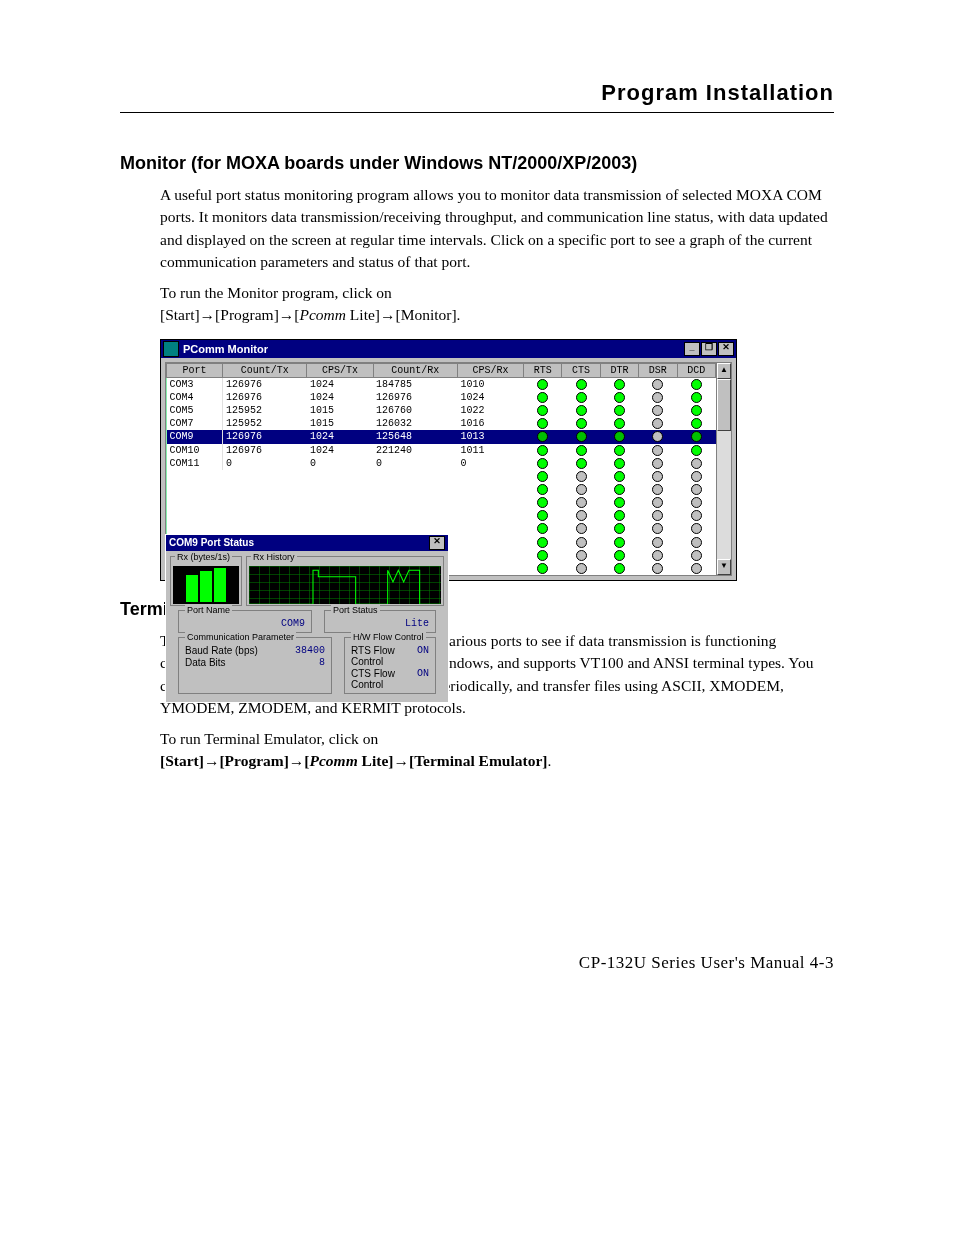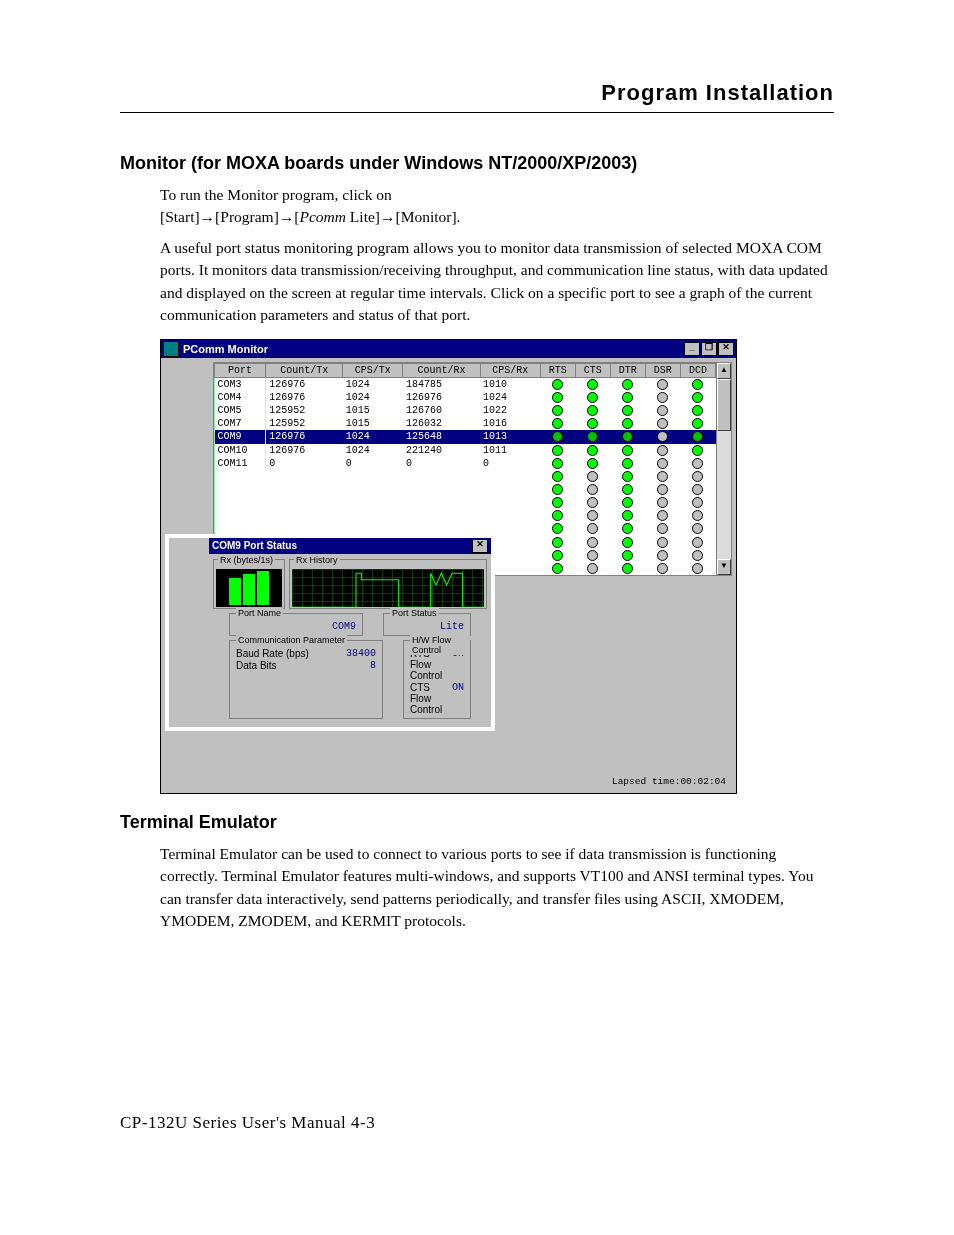--- a/index.html
+++ b/index.html
@@ -74,21 +74,20 @@
   }
   .client {
     background: #c0c0c0;
     padding: 4px 4px 4px 4px;
     position: relative;
   }
   .table-wrap {
     display: flex;
     background: #86efac;
     border: 1px solid #808080;
-    margin-left: 48px;
   }
   table.mon {
     border-collapse: collapse;
     font-family: "Courier New", monospace;
     font-size: 10px;
     flex: 1;
   }
   table.mon th {
     font-family: "Courier New", monospace;
     font-weight: 400;
@@ -139,22 +138,21 @@
     border-right-color: #404040;
     border-bottom-color: #404040;
   }
   .sflex { flex: 1; }
   .overlay {
     position: absolute;
     left: 4px;
     top: 176px;
     width: 282px;
     background: #c0c0c0;
-    border: 4px solid #ffffff;
-    padding-left: 40px;
+    border: 1px solid #ffffff;
   }
   .ov-title {
     background: #000080;
     color: #fff;
     font-weight: 700;
     font-size: 10px;
     padding: 1px 3px;
     display: flex;
     align-items: center;
   }
@@ -222,22 +220,22 @@
       repeating-linear-gradient(to right, rgba(0,128,0,.5) 0 1px, transparent 1px 10px),
       repeating-linear-gradient(to bottom, rgba(0,128,0,.5) 0 1px, transparent 1px 8px);
   }
   .history svg {
     position: absolute; inset: 0;
   }
 
   .detailrow {
     display: flex;
     font-size: 10px;
-    gap: 20px;
-    margin: 4px 16px;
+    gap: 12px;
+    margin: 4px 8px;
   }
   .group {
     border: 1px solid #808080;
     position: relative;
     padding: 6px 6px 2px 6px;
     flex: 1;
   }
   .group .glegend {
     position: absolute;
     top: -6px; left: 6px;
@@ -258,40 +256,41 @@
     font-size: 9.5px;
     font-family: "Courier New", monospace;
     color: #000;
     padding: 0 6px 2px 0;
     display: flex;
     justify-content: space-between;
     background: #c0c0c0;
   }
 
   .page-footer {
+    text-align: right;
     font-size: 17px;
     letter-spacing: .5px;
     margin-top: 180px;
     font-family: "Times New Roman", serif;
   }
 </style>
 </head>
 <body>
 
 <div class="page">
   <div class="header-right">Program Installation</div>
   <hr class="hr">
 
   <h2>Monitor (for MOXA boards under Windows NT/2000/XP/2003)</h2>
   <div class="body-text">
+    <p>A useful port status monitoring program allows you to monitor data transmission of selected MOXA COM ports. It monitors data transmission/receiving throughput, and communication line status, with data updated and displayed on the screen at regular time intervals. Click on a specific port to see a graph of the current communication parameters and status of that port.</p>
     <p>
       <span>To run the Monitor program, click on</span><br>
       <span>[Start]</span><span class="arrow">→</span><span>[Program]</span><span class="arrow">→</span><span>[</span><span class="italic">Pcomm</span><span> Lite]</span><span class="arrow">→</span><span>[Monitor].</span>
     </p>
-    <p>A useful port status monitoring program allows you to monitor data transmission of selected MOXA COM ports. It monitors data transmission/receiving throughput, and communication line status, with data updated and displayed on the screen at regular time intervals. Click on a specific port to see a graph of the current communication parameters and status of that port.</p>
   </div>
 
   <div class="shot">
     <div class="titlebar">
       <div class="ticon"></div>
       <div class="title">PComm Monitor</div>
       <div class="winbtns">
         <div class="winbtn">_</div>
         <div class="winbtn">❐</div>
         <div class="winbtn">✕</div>
@@ -570,26 +569,26 @@
                 </div>
               <div class="kv">
                   <span>CTS Flow Control</span>
                   <span class="v">ON</span>
                 </div>
             </div>
           </div>
         </div>
       </div>
 
-      <div class="footer-area">
-        <span></span>
-        <span>Lapsed time:00:02:04</span>
-      </div>
     </div>
   </div>
 
   <h2>Terminal Emulator</h2>
   <div class="body-text">
     <p>Terminal Emulator can be used to connect to various ports to see if data transmission is functioning correctly. Terminal Emulator features multi-windows, and supports VT100 and ANSI terminal types. You can transfer data interactively, send patterns periodically, and transfer files using ASCII, XMODEM, YMODEM, ZMODEM, and KERMIT protocols.</p>
+    <p>
+      <span>To run Terminal Emulator, click on</span><br>
+      <span class="bold">[Start]</span><span class="arrow">→</span><span class="bold">[Program]</span><span class="arrow">→</span><span class="bold">[</span><span class="bold italic">Pcomm</span><span class="bold"> Lite]</span><span class="arrow">→</span><span class="bold">[Terminal Emulator]</span>.
+    </p>
   </div>
 
   <div class="page-footer">CP-132U Series User's Manual   4-3</div>
 </div>
 
 </body></html>

